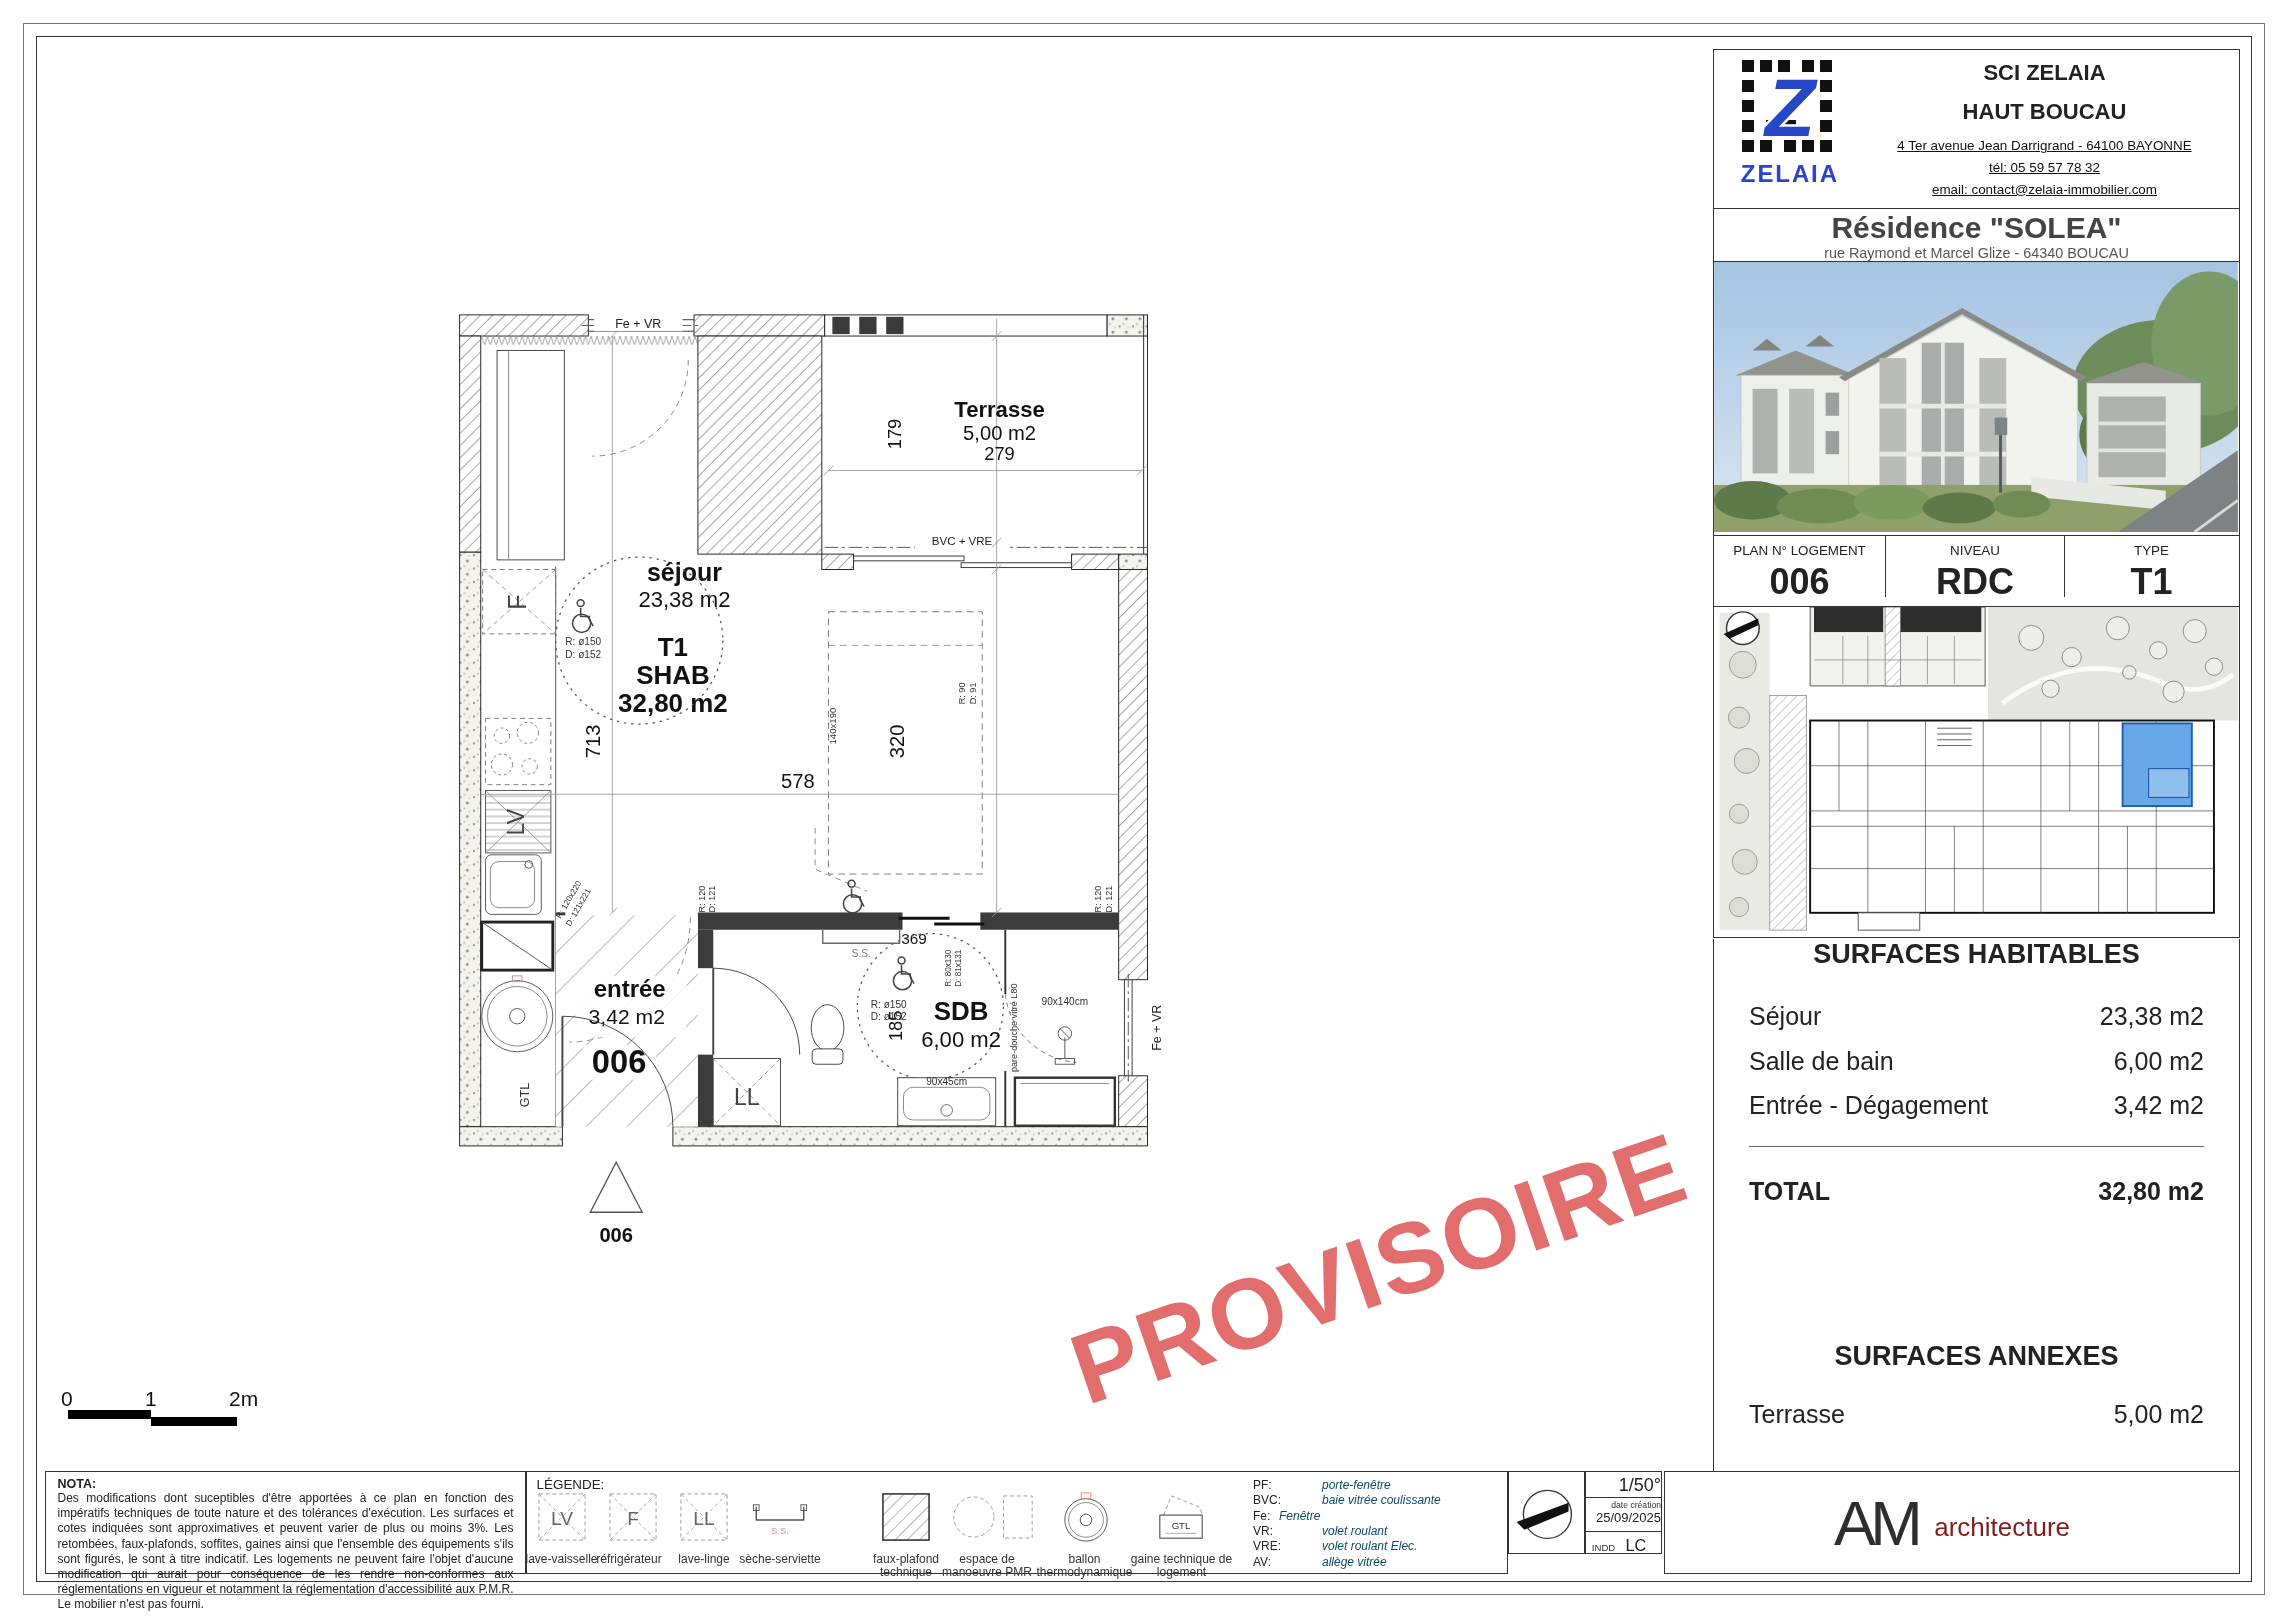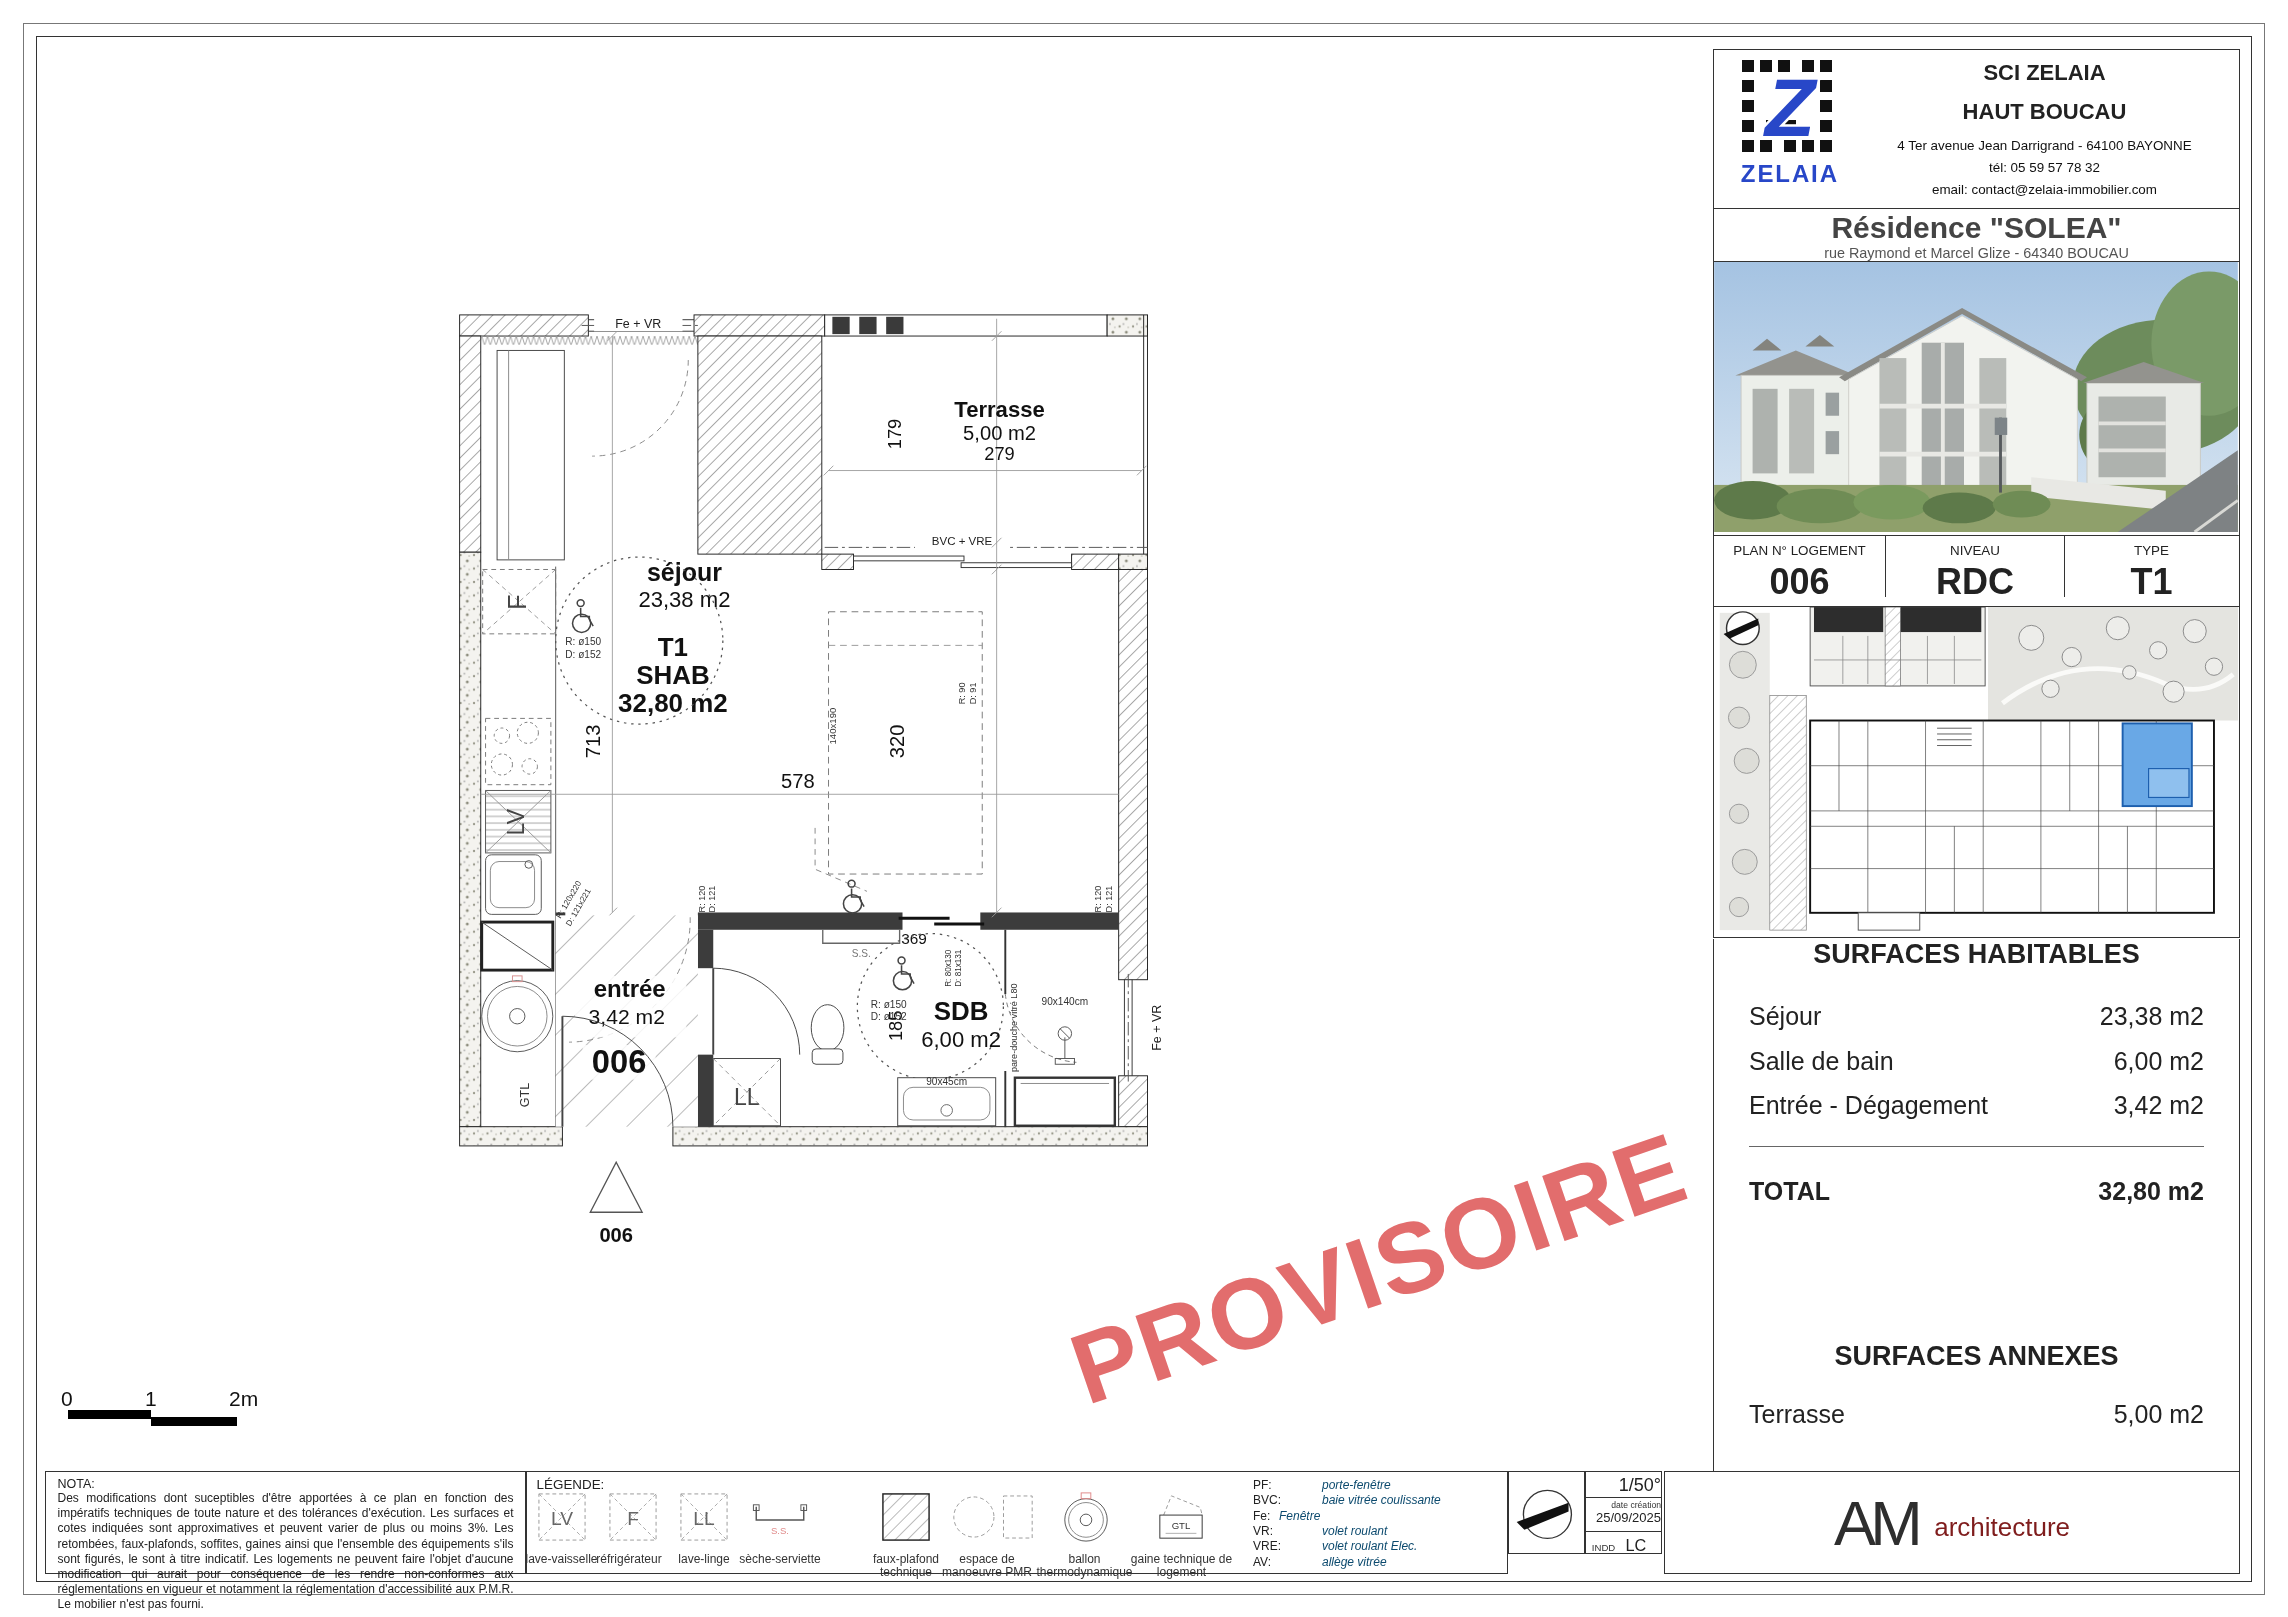--- a/index.html
+++ b/index.html
@@ -4,35 +4,35 @@
 <style>
   html,body{margin:0;padding:0;background:#e9e9e9;}
   .sheet{position:relative;width:2288px;height:1618px;background:#fff;
          font-family:"Liberation Sans",sans-serif;color:#222;overflow:hidden;}
   .abs{position:absolute;}
   .frame-outer{position:absolute;left:23px;top:23px;right:23px;bottom:23px;border:1px solid #777;pointer-events:none;}
   .frame-inner{position:absolute;left:36px;top:36px;right:36px;bottom:36px;border:1.9px solid #333;pointer-events:none;}
   .box{position:absolute;border:1.9px solid #333;background:#fff;box-sizing:border-box;}
   
   .company-name{font-weight:bold;font-size:22px;text-align:center;}
-  .company-line{font-size:13.4px;text-align:center;color:#111;}
+  .company-line{font-size:13.4px;text-align:center;color:#111;text-decoration:underline;}
   .logo-word{font-weight:bold;font-size:24px;color:#2847c8;letter-spacing:1.9px;text-align:center;margin-top:1.9px;}
   .solea-title{font-size:30px;font-weight:bold;color:#444;text-align:center;}
   .solea-addr{font-size:14.4px;color:#555;text-align:center;}
   .cell{position:absolute;top:0;bottom:9px;box-sizing:border-box;border-right:1.9px solid #333;}
   .cell:last-child{border-right:none;}
   .cell-label{font-size:13.4px;text-align:center;margin-top:6.7px;color:#222;}
   .cell-value{font-size:36px;font-weight:bold;text-align:center;margin-top:2.9px;}
   .surf-title{font-size:27px;font-weight:bold;text-align:center;}
   .surf-row{position:absolute;left:35px;right:35px;font-size:25px;}
   .surf-row .lbl{float:left;} .surf-row .val{float:right;}
   .surf-div{position:absolute;left:35px;right:35px;border-top:1.9px solid #666;}
   .bold{font-weight:bold;}
   
-  .nota-title{font-size:12.5px;font-weight:normal;}
+  .nota-title{font-size:12.5px;font-weight:bold;}
   .nota-text{font-size:12px;line-height:1.27;text-align:justify;color:#222;}
   .leg-title{position:absolute;left:9.6px;top:4.8px;font-size:13.4px;color:#222;}
   .leg-label{position:absolute;font-size:12px;color:#333;text-align:center;line-height:1.12;}
   .abbr-k{position:absolute;font-size:12px;color:#222;}
   .abbr-v{position:absolute;font-size:12px;color:#0c4a6e;font-style:italic;}
   .info-row{border-bottom:1.4px solid #333;box-sizing:border-box;text-align:right;}
   .watermark{position:absolute;left:1052px;top:1148px;width:653px;height:240px;
              display:flex;align-items:center;justify-content:center;pointer-events:none;}
   .watermark span{display:block;transform:rotate(-19deg);font-size:100px;font-weight:bold;
              color:#e26d6d;letter-spacing:1.9px;white-space:nowrap;}

